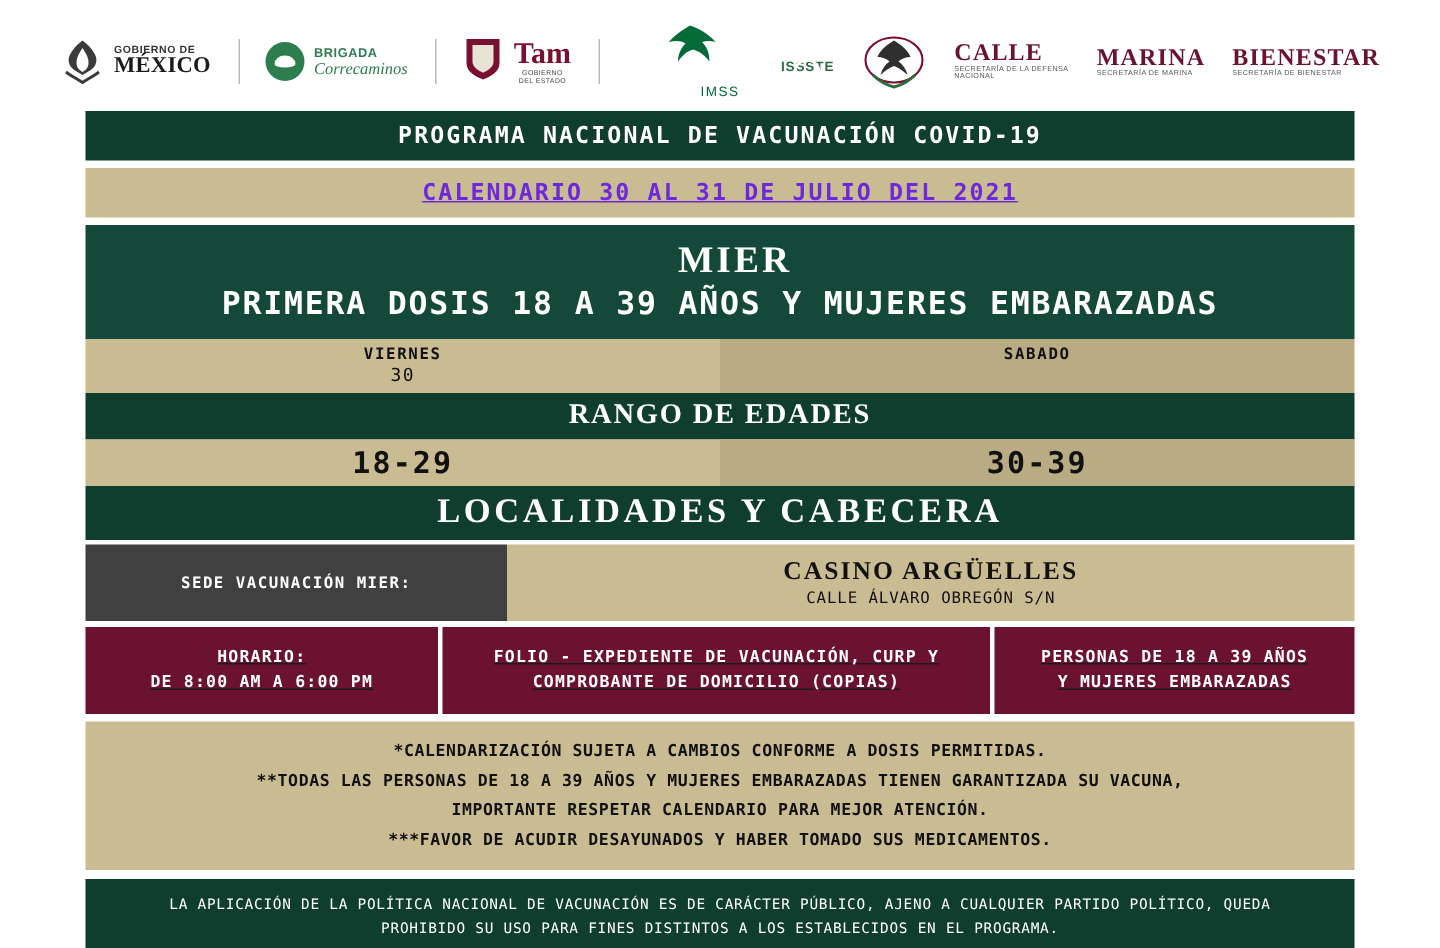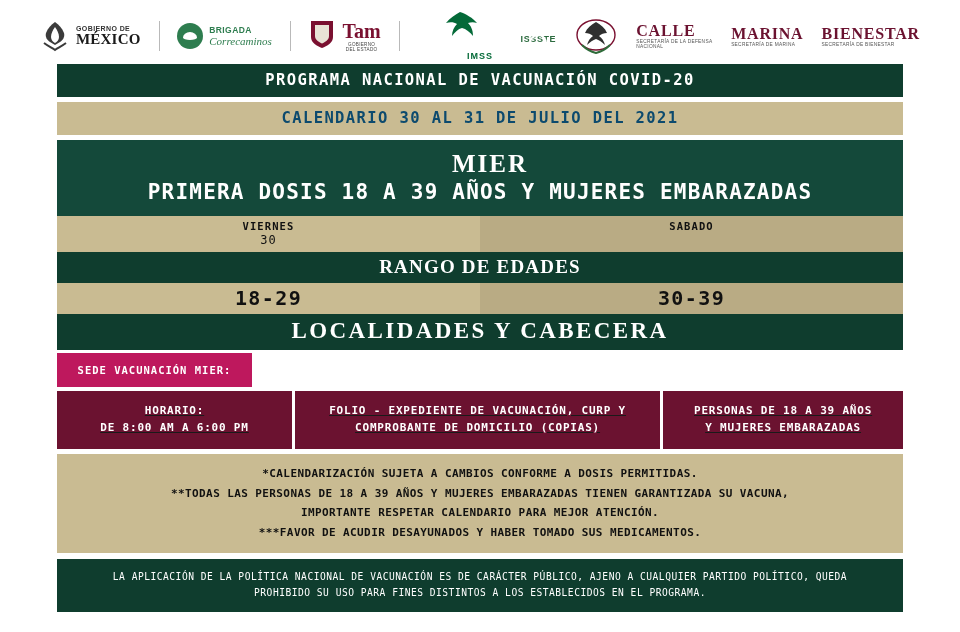--- a/index.html
+++ b/index.html
@@ -21,21 +21,21 @@
     background: #ffffff;
     box-sizing: border-box;
   }
 
   
   .logo-strip {
     display: flex;
     align-items: center;
     justify-content: center;
     gap: 18px;
-    height: 64px;
+    height: 74px;
     padding: 8px 40px 0 40px;
     box-sizing: border-box;
   }
   .logo {
     display: flex;
     align-items: center;
     gap: 6px;
     white-space: nowrap;
   }
   .logo-eagle {
@@ -117,21 +117,21 @@
   }
   .imss-logo { text-align: center; }
   .imss-mark {
     width: 40px; height: 32px;
     margin: 0 auto;
     position: relative;
   }
   .imss-name {
     font-family: "Liberation Sans", sans-serif;
     font-size: 9px;
-    font-weight: 700;
+    font-weight: 400;
     color: #046a38;
     letter-spacing: 1px;
     padding-left: 40px;
   }
   .issste-logo { text-align: center; }
   .issste-mark {
     width: 34px; height: 32px;
     margin: 0 auto;
     border-radius: 50%;
     background: #2c6b3f;
@@ -181,21 +181,22 @@
     box-sizing: border-box;
     margin: 0 57px;
     text-align: center;
   }
   .band-green-dark {
     background: #0f3d2e;
     color: #ffffff;
   }
   .band-tan {
     background: #c9bb92;
-    color: #0c4a6e;
+    color: #6d28d9;
+    text-decoration: underline;
   }
   .title-1 {
     font-size: 15.5px;
     letter-spacing: 1.4px;
     padding: 7px 0 8px 0;
     font-weight: 700;
   }
   .title-2 {
     font-size: 15.5px;
     letter-spacing: 1.4px;
@@ -274,22 +275,22 @@
     padding: 4px 0 6px 0;
     font-weight: 700;
     font-family: "Liberation Serif", serif;
   }
 
   .sede-row {
     display: flex;
     margin: 3px 57px 0 57px;
   }
   .sede-label {
-    width: 195px;
-    background: #be185d;
+    width: 281px;
+    background: #404040;
     color: #fff;
     font-size: 10.5px;
     letter-spacing: 1px;
     display: flex;
     align-items: center;
     justify-content: center;
     padding: 11px 4px;
     box-sizing: border-box;
     font-weight: 700;
   }
@@ -449,21 +450,21 @@
 
     <div class="org-logo">
       <span class="org-text">
         <span class="o1" style="display:block">BIENESTAR</span>
         <span class="o2" style="display:block">SECRETARÍA DE BIENESTAR</span>
       </span>
     </div>
 
   </div>
 
-  <div class="band band-green-dark title-1">PROGRAMA NACIONAL DE VACUNACIÓN COVID-20</div>
+  <div class="band band-green-dark title-1">PROGRAMA NACIONAL DE VACUNACIÓN COVID-19</div>
   <div class="spacer2"></div>
   <div class="band band-tan title-2">CALENDARIO 30 AL 31 DE JULIO DEL 2021</div>
   <div class="spacer2"></div>
 
   <div class="band main-green">
     <div class="day">MIER</div>
     <div class="dose">PRIMERA DOSIS 18 A 39 AÑOS Y MUJERES EMBARAZADAS</div>
   </div>
 
   <div class="band" style="padding:0">
@@ -483,20 +484,24 @@
     <div class="agecols">
       <div class="agecol">18-29</div>
       <div class="agecol alt">30-39</div>
     </div>
   </div>
 
   <div class="band localidades">LOCALIDADES Y CABECERA</div>
 
   <div class="sede-row">
     <div class="sede-label">SEDE VACUNACIÓN MIER:</div>
+    <div class="sede-value">
+      <div class="v1">CASINO ARGÜELLES</div>
+      <div class="v2">CALLE ÁLVARO OBREGÓN S/N</div>
+    </div>
   </div>
 
   <div class="info-row">
     <div class="info-cell horario">
       <span>HORARIO:</span>
       <span>DE 8:00 AM A 6:00 PM</span>
     </div>
     <div class="info-cell folio">
       <span>FOLIO - EXPEDIENTE DE VACUNACIÓN, CURP Y</span>
       <span>COMPROBANTE DE DOMICILIO (COPIAS)</span>

